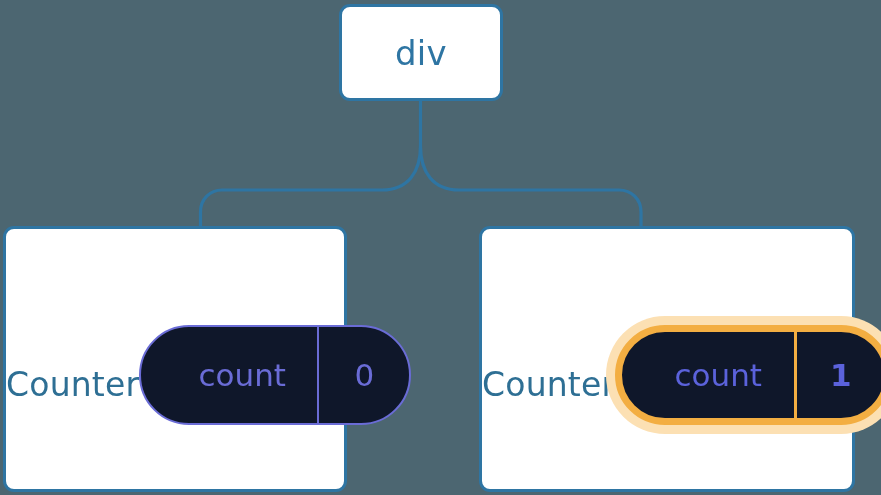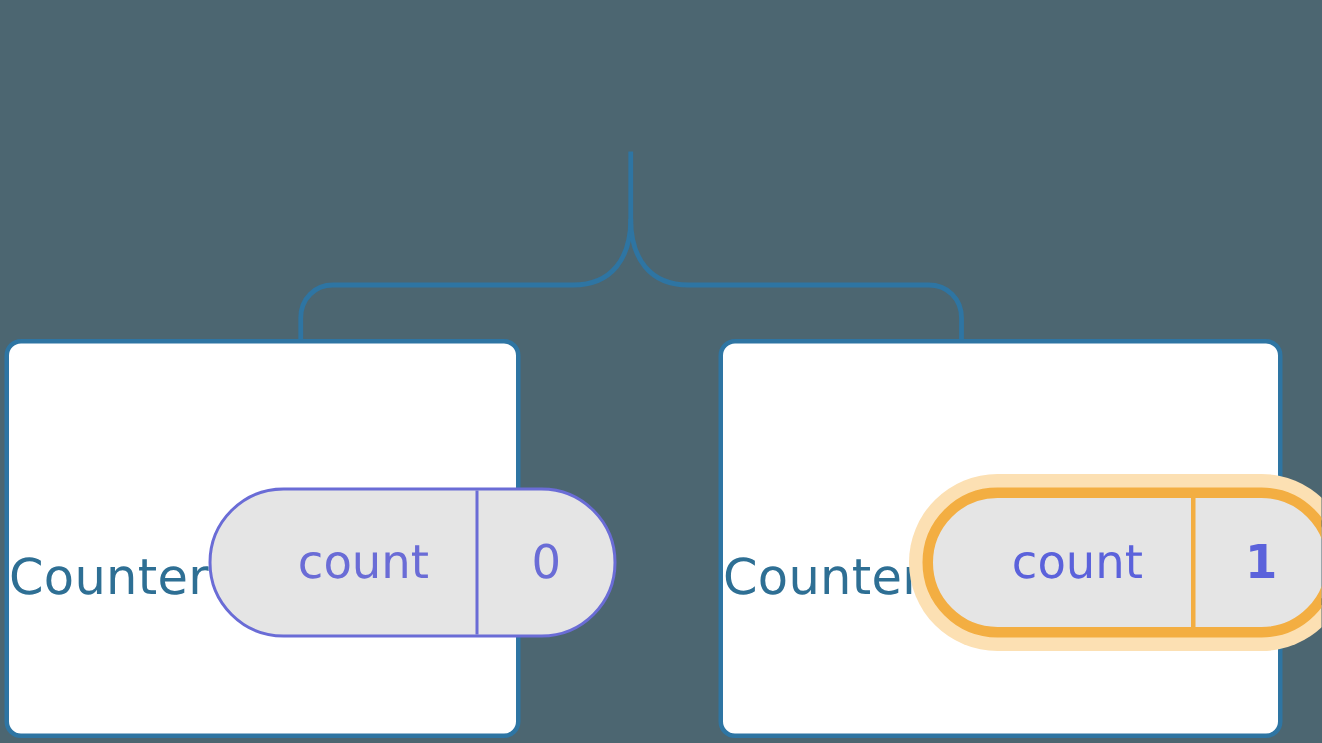--- a/index.html
+++ b/index.html
@@ -97,21 +97,21 @@
     justify-content: center;
   }
 
   .pill {
     position: relative;
     display: flex;
     align-items: stretch;
     height: 100px;
     border: 2px solid #6A6CD6;
     border-radius: 50px;
-    background: #e5e5e5;
+    background: #0f172a;
     z-index: 2;
   }
 
   .pill-key,
   .pill-val {
     display: flex;
     align-items: center;
     justify-content: center;
     font-size: 31px;
     color: #6A6CD6;
@@ -185,20 +185,23 @@
              C 210 190, 200.5 199, 200.5 212
              L 200.5 228" fill="none" stroke="#2E75A3" stroke-width="3.2" stroke-linecap="butt" stroke-linejoin="round"></path>
 
     <path d="M 420.5 146
              C 420.5 172, 433 190, 459 190
              L 619 190
              C 631.5 190, 641 199, 641 212
              L 641 228" fill="none" stroke="#2E75A3" stroke-width="3.2" stroke-linecap="butt" stroke-linejoin="round"></path>
   </svg>
 
+  <div class="node" id="node-root">
+    <span class="node-title">div</span>
+  </div>
 
   <div class="node card" id="node-left">
     <div class="card-title">Counter</div>
 
     <div class="pill-wrap">
       <div class="pill">
         <div class="pill-key">count</div>
         <div class="pill-val">0</div>
       </div>
     </div>

